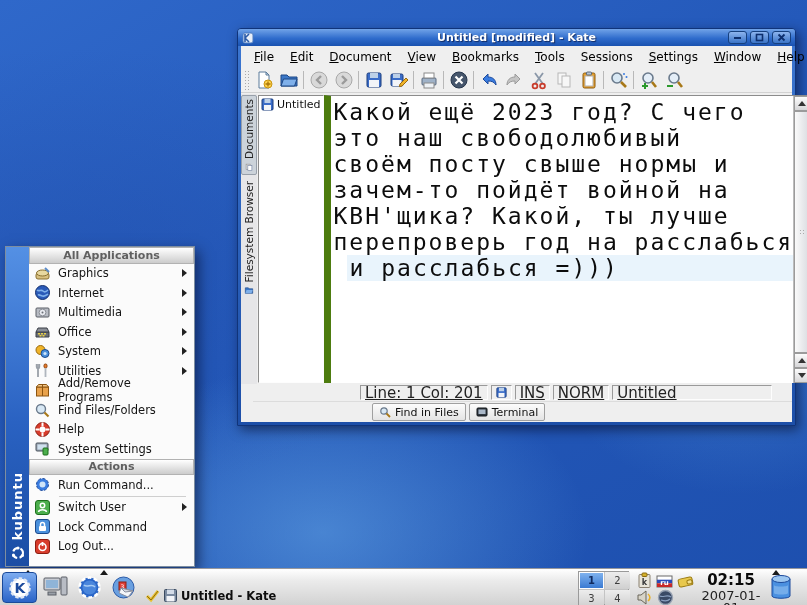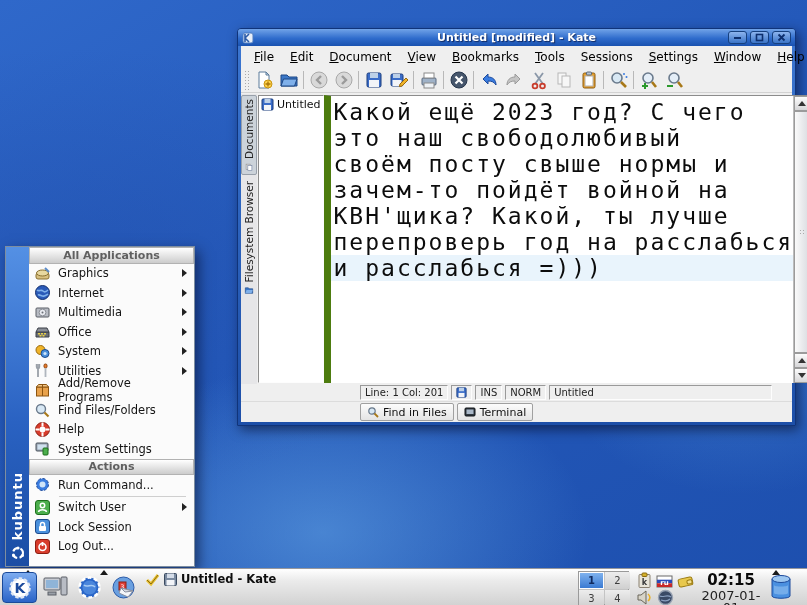--- a/index.html
+++ b/index.html
@@ -59,38 +59,38 @@
   .vtab-fs { height:122px; margin-top:2px; }
 
   .docpanel { width:96px; background:#fff; border:1px solid; border-color:#8c8c8c #fdfdfd #fdfdfd #8c8c8c; margin:1px 0 1px 1px; }
   .docitem { display:flex; align-items:center; gap:3px; padding:2px 2px; font-size:11px; color:#111; }
   .docitem svg { width:13px; height:13px; flex:0 0 13px; }
 
   .editorwrap { flex:1; display:flex; margin:1px 0; border-left:7px solid #4d7c0f; border-top:1px solid #8c8c8c; background:#fff; }
   .editor { flex:1; padding-top:3px; overflow:hidden; }
   .eline { font-family:"DejaVu Sans Mono","Liberation Mono",monospace; font-size:23px; letter-spacing:2px;
     line-height:26px; white-space:pre; color:#0c0c0c; padding-left:3px; }
-  .eline.hl { background:#e9f4fc; }
+  .eline.hl { background:#e9f4fc;margin-left:16px; }
 
   .scrollbar { width:16px; background:#e8e8ea; border-left:1px solid #bcbcbc; display:flex; flex-direction:column; }
   .sb-btn { height:15px; background:linear-gradient(#fcfcfc,#d6d6d8); border:1px solid #9b9b9b; display:flex; align-items:center; justify-content:center; }
   .sb-thumb { flex:1; background:linear-gradient(90deg,#fafafa,#dcdee2); border:1px solid #9b9b9b; margin:0; position:relative; }
   .sb-thumb::after { content:""; position:absolute; left:4px; right:4px; top:50%; height:7px; margin-top:-3px;
     background-image:radial-gradient(#aaa 35%, transparent 40%); background-size:3px 3px; }
   .sb-arrow { width:0; height:0; }
   .arr-up { border-left:4px solid transparent; border-right:4px solid transparent; border-bottom:5px solid #333; }
   .arr-down { border-left:4px solid transparent; border-right:4px solid transparent; border-top:5px solid #333; }
 
   .statusbar { position:absolute; bottom:21px; left:0; right:0; height:17px; background:#efefef;
-    display:flex; align-items:center; padding-left:119px; gap:3px; font-size:10px; color:#222; }
+    display:flex; align-items:center; padding-left:119px; gap:3px; font-size:15px; color:#222;text-decoration:underline; }
   .sb-box { border:1px solid; border-color:#9a9a9a #fdfdfd #fdfdfd #9a9a9a; padding:0 4px; height:15px; display:flex; align-items:center; background:#efefef; }
   .sb-doc { flex:1; margin-right:20px; }
   .sb-mod svg { width:11px; height:11px; }
 
-  .tooltabs { position:absolute; bottom:0; left:0; right:0; height:21px; background:#efefef; border-top:1px solid #dcdcdc;
+  .tooltabs { position:absolute; bottom:0; left:12px; right:0; height:21px; background:#efefef; border-top:1px solid #dcdcdc;
     display:flex; align-items:center; gap:3px; padding-left:119px; }
   .ttab { display:flex; align-items:center; gap:4px; font-size:11px; color:#111; height:18px; padding:0 6px;
     border:1px solid #a0a0a0; border-radius:2px; background:linear-gradient(#fcfcfc,#e4e4e4); }
   .ttab svg { width:12px; height:12px; }
 
   
   .kmenu { position:absolute; left:5px; top:246px; width:190px; height:321px;
     background:#fbfbfb; border:1px solid #7e8setExpand;
     border:1px solid #7e8ea0; box-shadow:4px 5px 12px rgba(0,0,20,.5); display:flex; }
   .kmenu-strip { width:23px; background:linear-gradient(#5490e4 0%,#2a62c2 55%,#1b4da4 100%);
@@ -109,21 +109,21 @@
   
   .taskbar { position:absolute; left:0; right:0; bottom:0; height:37px;
     background:linear-gradient(#ffffff 0%,#ececec 30%,#d2d2d2 100%); border-top:1px solid #98989c; }
   .handle-arrow { position:absolute; top:1px; width:0; height:0;
     border-left:4px solid transparent; border-right:4px solid transparent; border-bottom:5px solid #1a1a1a; }
   .kbutton { position:absolute; left:2px; top:3px; width:35px; height:31px; border-radius:4px;
     background:linear-gradient(#7dacf0,#2a64c8); border:1px solid #1a4a9a; display:flex; align-items:center; justify-content:center; }
   .kbutton svg { width:26px; height:26px; }
   .launcher { position:absolute; top:3px; width:31px; height:31px; display:flex; align-items:center; justify-content:center; }
   .launcher svg { width:29px; height:29px; }
-  .task-entry { position:absolute; left:145px; top:3px; height:31px; display:flex; align-items:flex-start; gap:3px; }
+  .task-entry { position:absolute; left:145px; top:3px; height:31px; display:flex; align-items:flex-end; gap:3px; }
   .task-entry svg { width:15px; height:15px; }
   .task-label { font-size:11.5px; font-weight:bold; color:#0e0e0e; }
 
   .pager { position:absolute; left:578px; top:2px; width:51px; height:34px; display:grid;
     grid-template-columns:25px 25px; grid-template-rows:17px 17px; border:1px solid #9a9a9a; background:#c4c4c4; gap:1px; }
   .pcell { display:flex; align-items:center; justify-content:center; font-size:10px; color:#3c3c3c; background:linear-gradient(#ededed,#cfcfcf); }
   .pcell.active { background:linear-gradient(#7fb2ee,#3a7ad2); border:1px solid #fdfdfd; color:#102a5e; font-weight:bold; }
 
   .tray-icon { position:absolute; width:17px; height:17px; }
   .tray-icon svg { width:17px; height:17px; }
@@ -502,21 +502,21 @@
             <path d="M4.5 13c.5-3 7.5-3 8 0" fill="none" stroke="#fff" stroke-width="1.5"></path>
           </svg>
         <span>Switch User</span>
       </div>
       <div class="kitem">
         <svg viewBox="0 0 17 17">
             <rect x="1.5" y="1.5" width="14" height="14" rx="2.5" fill="#4a90dc" stroke="#1c4a8c"></rect>
             <rect x="5" y="8" width="7" height="5" rx="1" fill="#fff"></rect>
             <path d="M6.5 8V6.5a2 2 0 014 0V8" fill="none" stroke="#fff" stroke-width="1.5"></path>
           </svg>
-        <span>Lock Session</span>
+        <span>Lock Command</span>
       </div>
       <div class="kitem">
         <svg viewBox="0 0 17 17">
             <rect x="1.5" y="1.5" width="14" height="14" rx="2.5" fill="#d83c2c" stroke="#8c1c10"></rect>
             <circle cx="8.5" cy="9" r="3.5" fill="none" stroke="#fff" stroke-width="1.6"></circle>
             <path d="M8.5 4v4" stroke="#fff" stroke-width="1.8"></path>
           </svg>
         <span>Log Out...</span>
       </div>
     </div>

